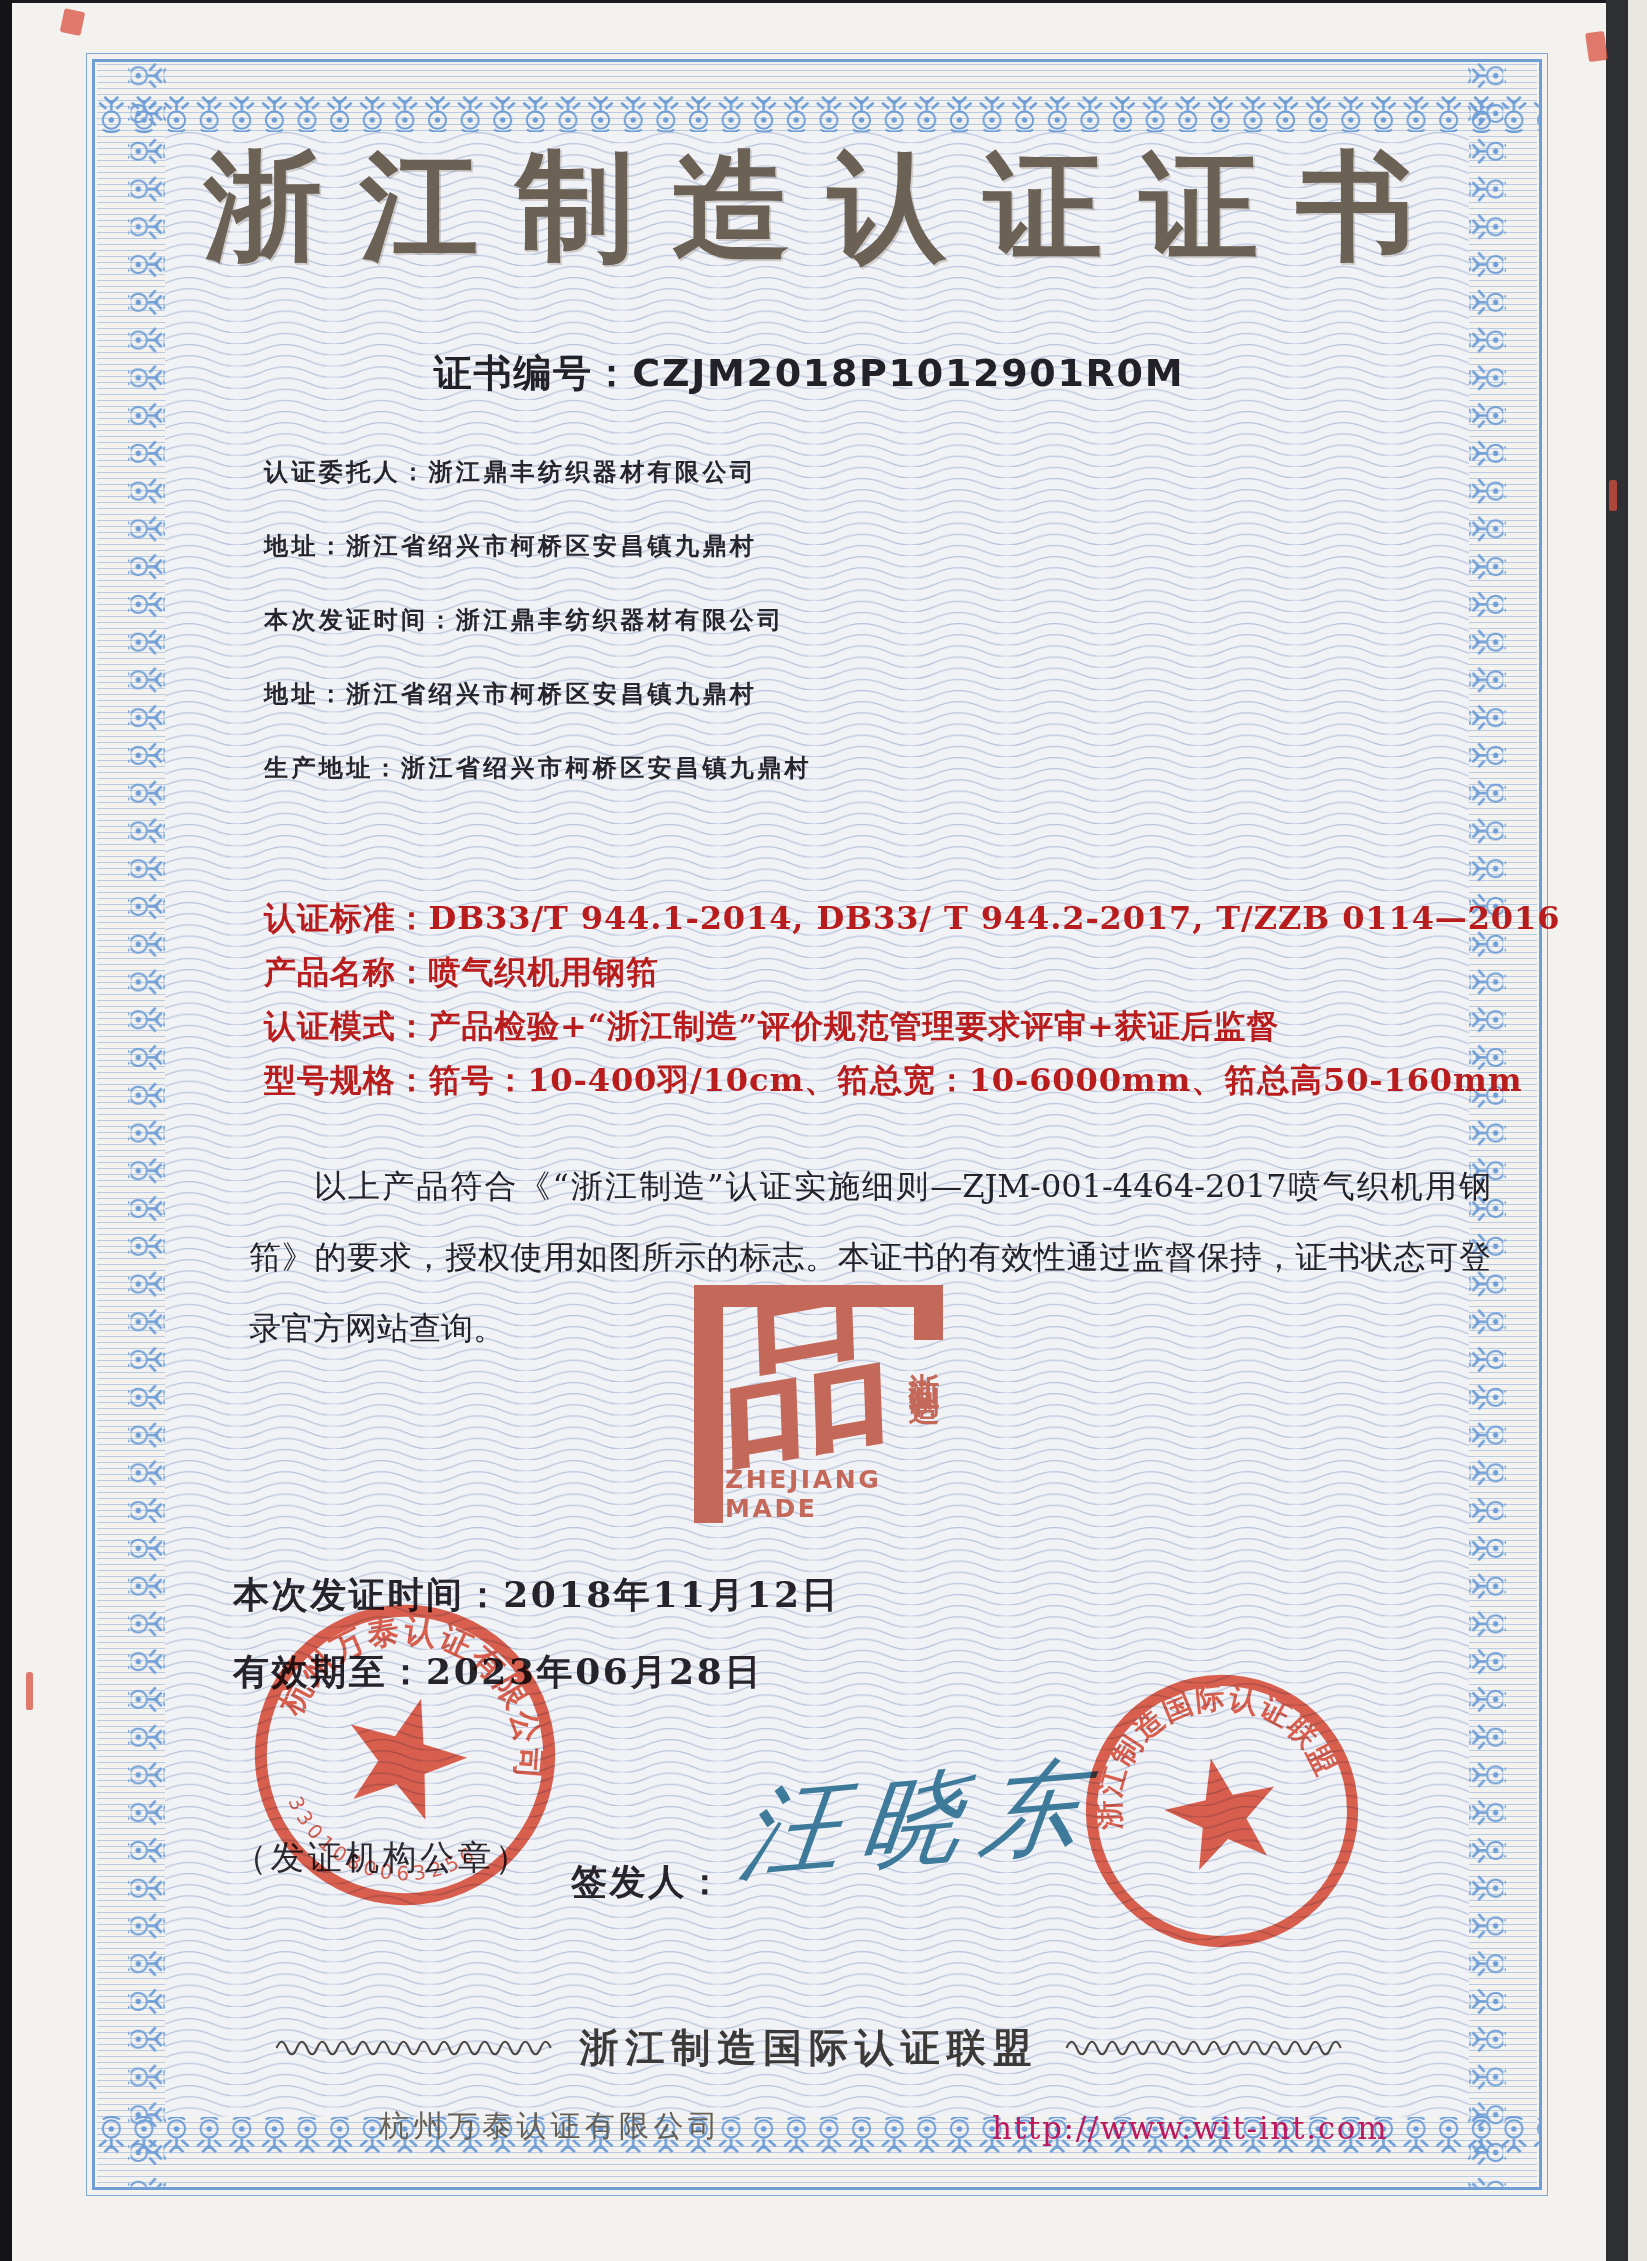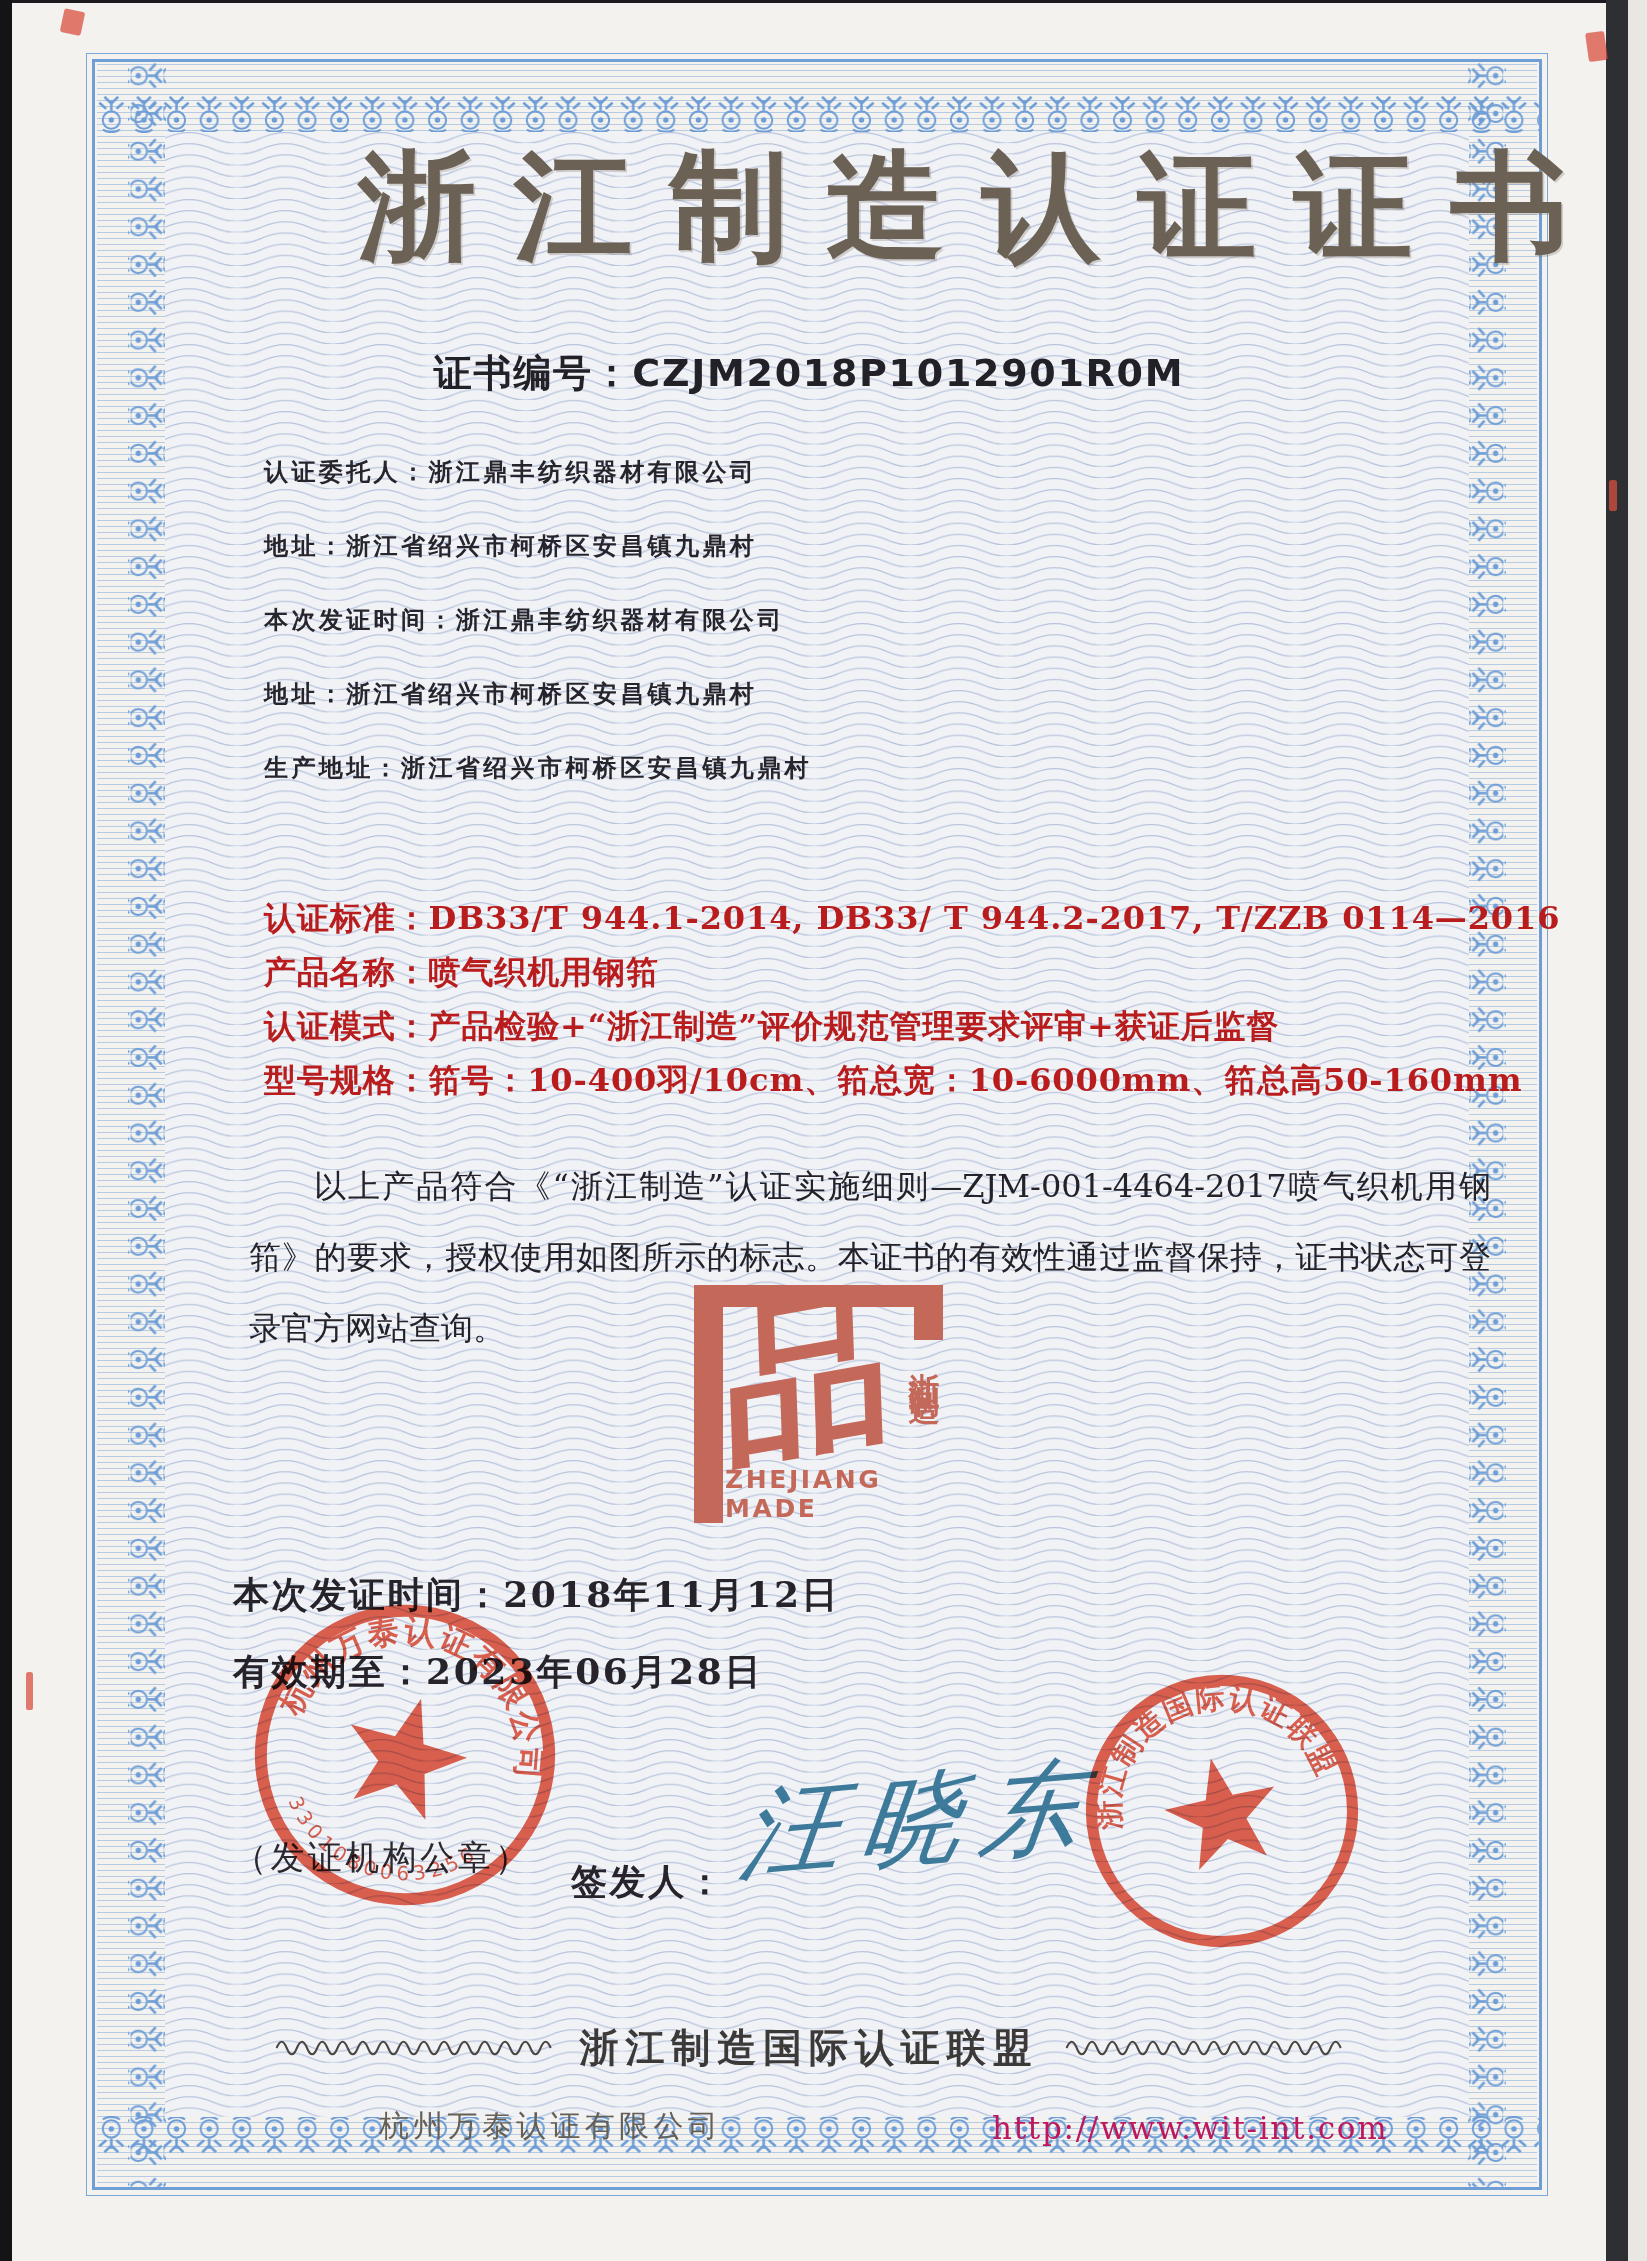--- a/index.html
+++ b/index.html
@@ -21,21 +21,21 @@
   .band{position:absolute;}
   .band-top{left:0;top:33px;width:100%;height:38px;}
   .band-bottom{left:0;bottom:33px;width:100%;height:38px;transform:scaleY(-1);}
   .band-left{left:33px;top:0;width:38px;height:100%;}
   .band-right{right:33px;top:0;width:38px;height:100%;transform:scaleX(-1);}
   .wave-field{position:absolute;inset:70px;background:#f1f2f6;}
   .wave-field svg{position:absolute;inset:0;width:100%;height:100%;}
 
   
   .content{position:absolute;inset:0;color:#26242c;}
-  .title{position:absolute;left:0;top:125px;width:100%;text-align:right;
+  .title{position:absolute;left:0;top:125px;width:100%;text-align:center;
          font-family:"DejaVu Serif","Liberation Serif",serif;font-weight:bold;
          font-size:118px;letter-spacing:38px;padding-left:38px;box-sizing:border-box;
          color:#6b6154;text-shadow:1.7px 1.7px 0 rgba(107,97,84,.25);}
   .certno{position:absolute;left:0;top:345px;width:100%;text-align:center;
           font-size:38px;font-weight:bold;color:#232128;letter-spacing:1.7px;}
   .fields{position:absolute;left:252px;top:453px;}
   .fields .line{height:74px;font-size:24px;font-weight:bold;letter-spacing:3.4px;white-space:nowrap;}
   .specs{position:absolute;left:252px;top:894px;}
   .specs .line{height:54px;font-size:32px;font-weight:600;letter-spacing:0.9px;white-space:nowrap;
                font-family:"DejaVu Serif","Liberation Serif",serif;color:#b91c1c;}

